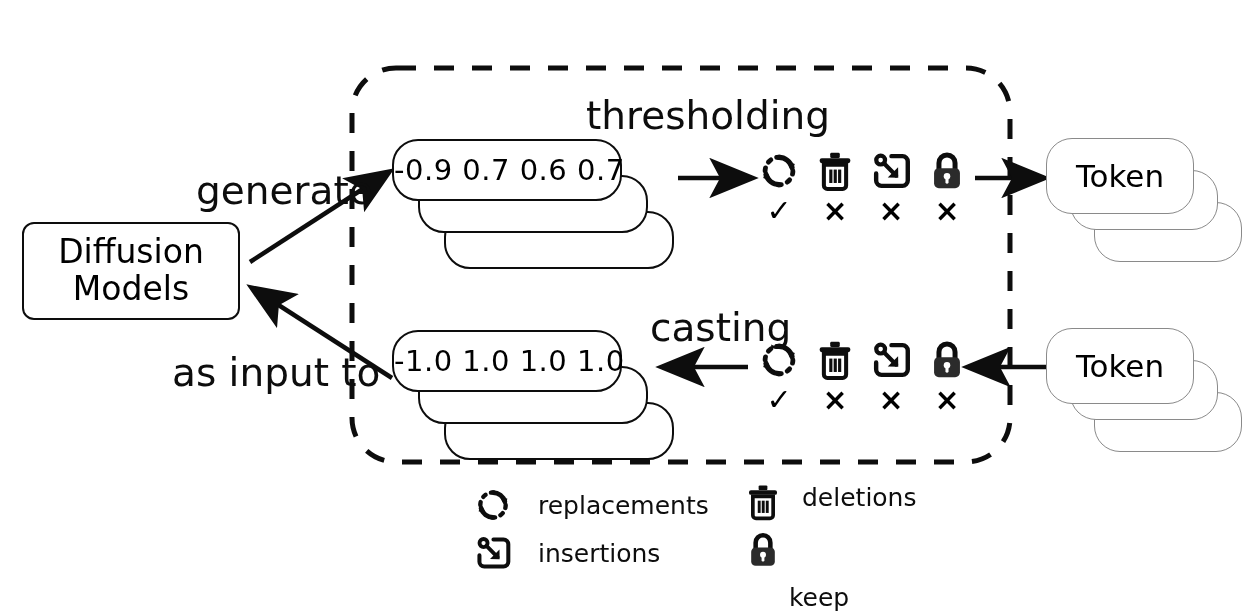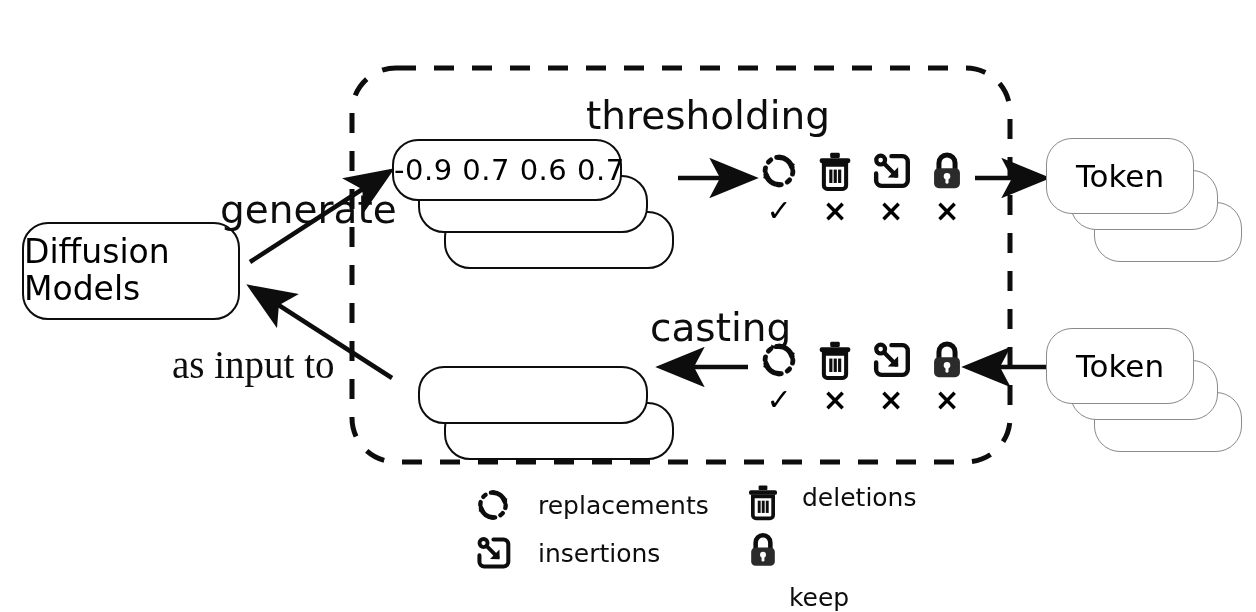--- a/index.html
+++ b/index.html
@@ -58,25 +58,25 @@
     white-space: nowrap;
     color: #0d0d0d;
   }
   .lbl.big { font-size: 39px; }
   .lbl.legend { font-size: 25px; }
 
   .diffusion-box {
     position: absolute;
     box-sizing: border-box;
     border: 2.4px solid #0d0d0d;
-    border-radius: 26px;
+    border-radius: 12px;
     background: #fff;
     display: flex;
     flex-direction: column;
-    align-items: flex-start;
+    align-items: center;
     justify-content: center;
     line-height: 1.12;
   }
   .diffusion-box span {
     font-size: 33px;
     white-space: nowrap;
   }
 
   
   .icon-row { position: absolute; }
@@ -121,37 +121,40 @@
     <line x1="748" y1="367" x2="662" y2="367" stroke="#0d0d0d" stroke-width="4.5" marker-end="url(#arrowhead)"></line>
 
     <line x1="1052" y1="367" x2="968" y2="367" stroke="#0d0d0d" stroke-width="4.5" marker-end="url(#arrowhead)"></line>
   </svg>
 
   <div class="diffusion-box" style="left:22px; top:222px; width:218px; height:98px;">
     <span>Diffusion</span>
     <span>Models</span>
   </div>
 
-  <div class="lbl big" style="left:196px; top:187px;margin-left:24px;">generate</div>
-  <div class="lbl big" style="left:172px; top:342px;font-family:Liberation Serif, serif;">as input to</div>
+  <div class="lbl big" style="left:196px; top:168px;">generate</div>
+  <div class="lbl big" style="left:172px; top:350px;">as input to</div>
 
   <div class="lbl big" style="left:586px; top:93px;">thresholding</div>
   <div class="lbl big" style="left:650px; top:305px;">casting</div>
 
   <div class="stack" style="left:392px; top:139px; width:290px; height:140px;">
     <div class="card num" style="left:52px; top:72px;  width:230px; height:58px;"></div>
     <div class="card num" style="left:26px; top:36px;  width:230px; height:58px;"></div>
     <div class="card num" style="left:0px;  top:0px;   width:230px; height:62px;">
       <div class="card-label">-0.9 0.7 0.6 0.7</div>
     </div>
   </div>
 
   <div class="stack" style="left:392px; top:330px; width:290px; height:140px;">
     <div class="card num" style="left:52px; top:72px;  width:230px; height:58px;"></div>
     <div class="card num" style="left:26px; top:36px;  width:230px; height:58px;"></div>
+    <div class="card num" style="left:0px;  top:0px;   width:230px; height:62px;">
+      <div class="card-label">-1.0 1.0 1.0 1.0</div>
+    </div>
   </div>
 
   <div class="stack" style="left:1046px; top:138px; width:210px; height:150px;">
     <div class="card tok" style="left:48px; top:64px; width:148px; height:60px;"></div>
     <div class="card tok" style="left:24px; top:32px; width:148px; height:60px;"></div>
     <div class="card tok" style="left:0px;  top:0px;  width:148px; height:76px;">
       <div class="card-label">Token</div>
     </div>
   </div>
 

